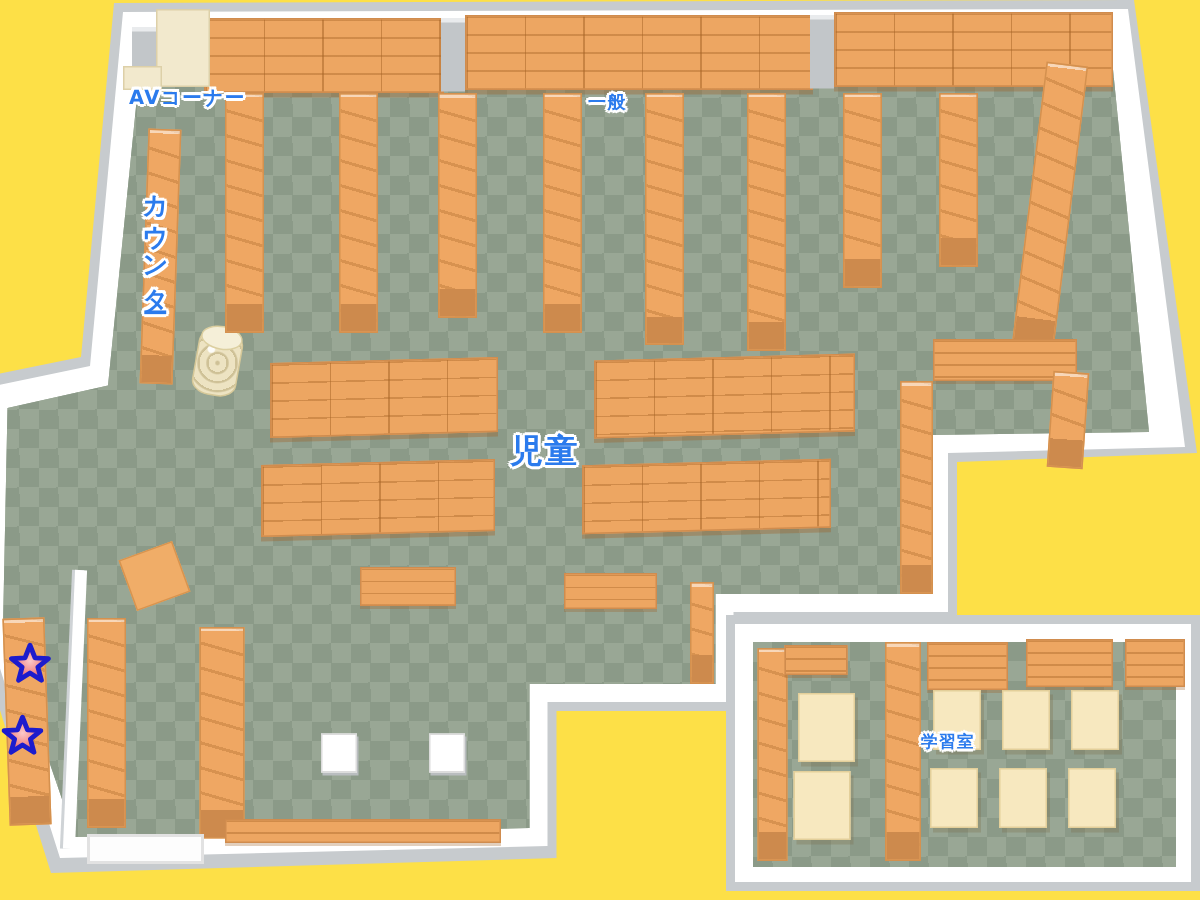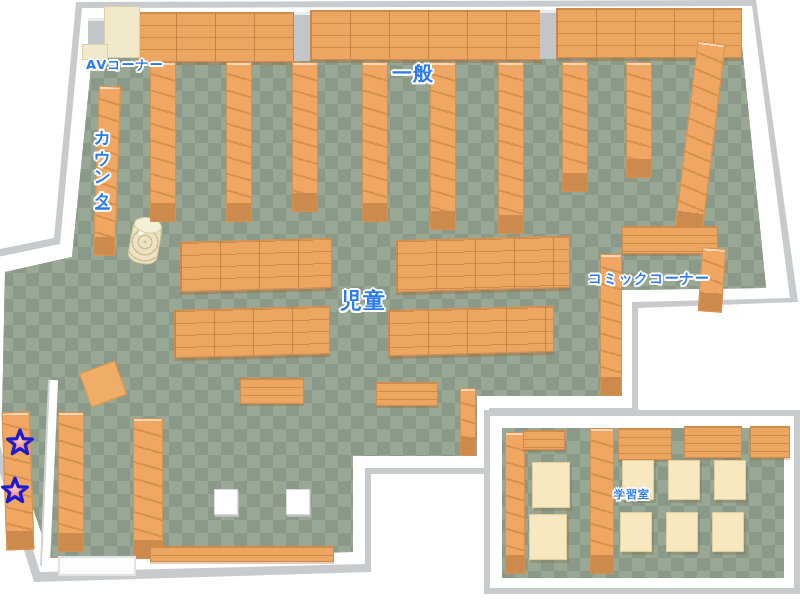--- a/index.html
+++ b/index.html
@@ -1,17 +1,17 @@
 <!DOCTYPE html>
 <html><head>
 <meta charset="utf-8">
 <style>
   html,body{margin:0;padding:0;background:#000;}
   #stage{
-    position:relative;width:800px;height:600px;overflow:hidden;background:#ffffff;
+    position:relative;width:800px;height:600px;overflow:hidden;background:#fde047;
     font-family:"DejaVu Sans",sans-serif;
   }
   .abs{position:absolute;}
   
   .wall-gray{
     left:0;top:0;width:800px;height:600px;background:#c7cbce;
     clip-path:polygon(76px 2px,756px 0px,798px 302px,638px 308px,638px 414px,495px 414px,495px 474px,371px 474px,371px 572px,34px 582px,-18px 416px,-15px 252px,54px 238px);
   }
   .wall-white{
     left:0;top:0;width:800px;height:600px;background:#ffffff;
@@ -162,18 +162,17 @@
 
   <svg class="star-marker" style="left:6px;top:428px" viewBox="0 0 26 26">
     <polygon points="13,2 16.1,9.8 24.4,10.3 17.9,15.6 20.1,23.7 13,19.2 5.9,23.7 8.1,15.6 1.6,10.3 9.9,9.8" fill="url(#starGrad)" stroke="#1c1ccd" stroke-width="3" stroke-linejoin="round"></polygon>
   </svg>
   <svg class="star-marker" style="left:1px;top:476px" viewBox="0 0 26 26">
     <polygon points="13,2 16.1,9.8 24.4,10.3 17.9,15.6 20.1,23.7 13,19.2 5.9,23.7 8.1,15.6 1.6,10.3 9.9,9.8" fill="url(#starGrad)" stroke="#1c1ccd" stroke-width="3" stroke-linejoin="round"></polygon>
   </svg>
 
   <div class="map-label" style="left:86px;top:56px;font-size:13px">AVコーナー</div>
   <div class="map-label label-vertical" style="left:92px;top:118px;font-size:17px;height:100px">カウンター</div>
-  <div class="map-label" style="left:392px;top:60px;font-size:20px">一般</div>
+  <div class="map-label" style="left:392px;top:60px;font-size:12px">一般</div>
   <div class="map-label" style="left:340px;top:286px;font-size:22px">児童</div>
-  <div class="map-label" style="left:588px;top:270px;font-size:14px">コミックコーナー</div>
   <div class="map-label" style="left:614px;top:487px;font-size:11px">学習室</div>
 
 </div>
 
 </body></html>

